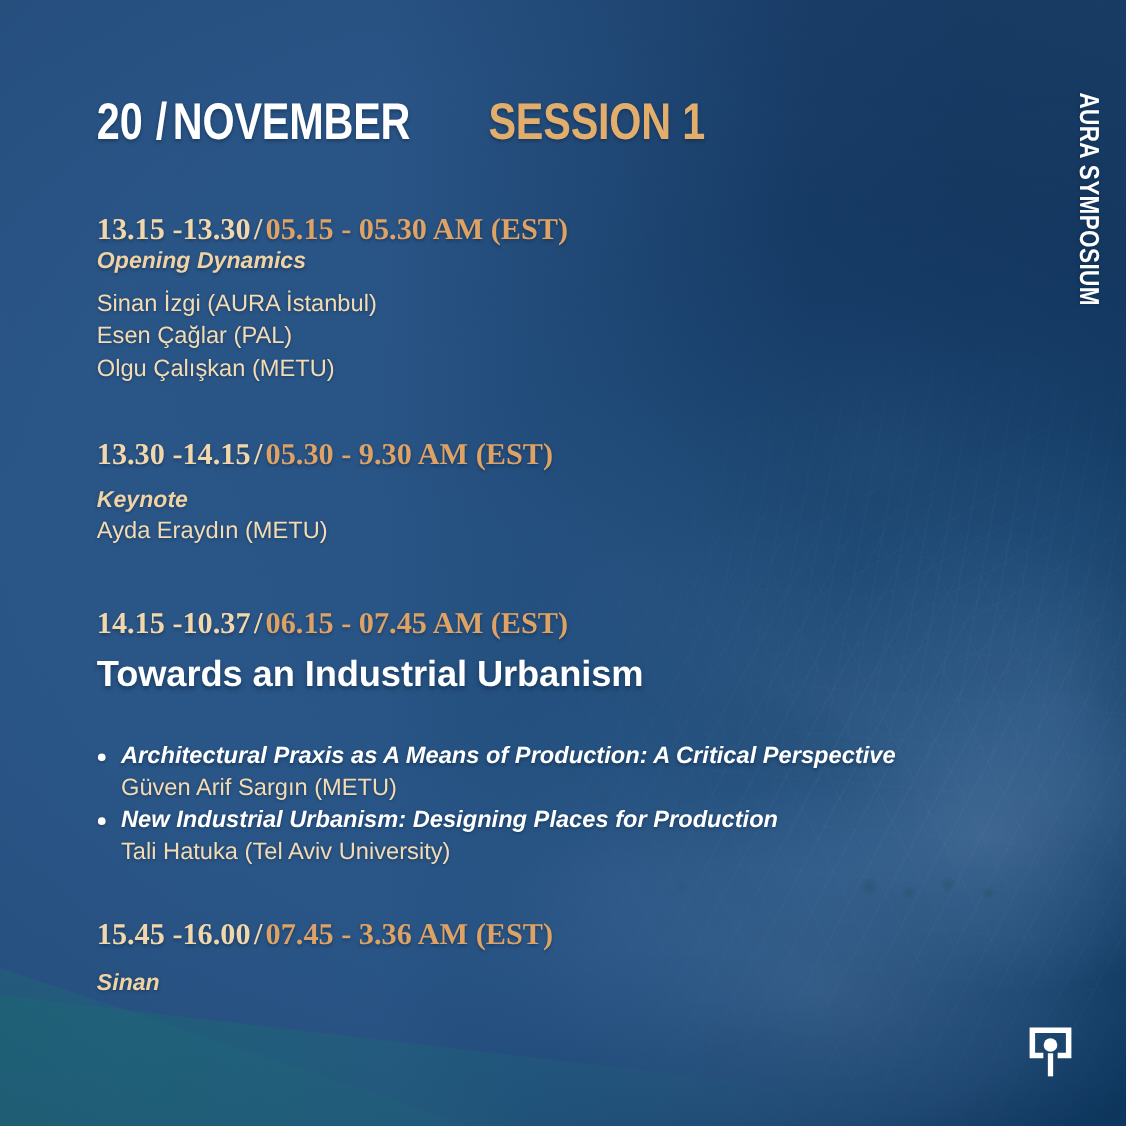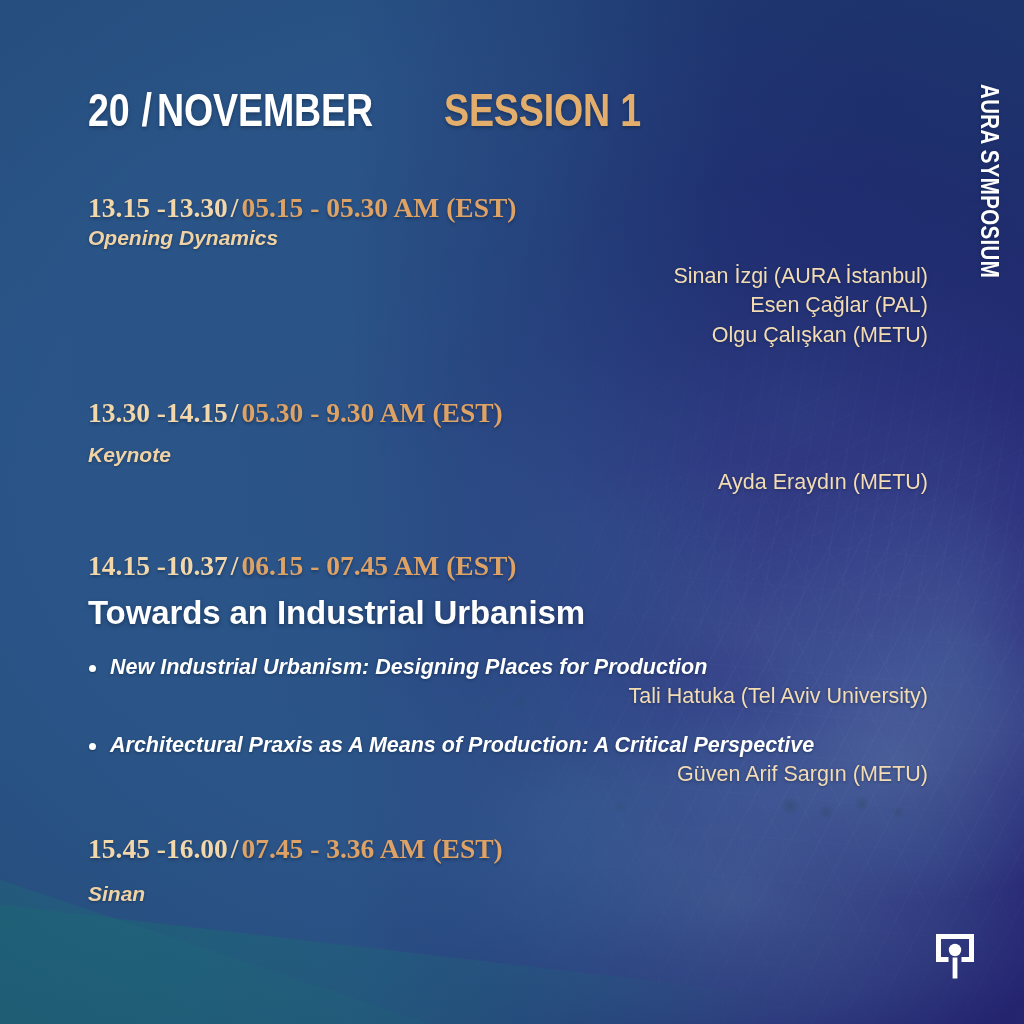--- a/index.html
+++ b/index.html
@@ -5,21 +5,21 @@
   html, body {
     margin: 0;
     padding: 0;
     background: #17324f;
   }
   #poster {
     position: relative;
     width: 1024px;
     height: 1024px;
     overflow: hidden;
-    background: #4c1d95;
+    background: #0c4a6e;
     font-family: "Liberation Sans", sans-serif;
     -webkit-font-smoothing: antialiased;
   }
 
   
   .bg-layer { position:absolute; inset:0; pointer-events:none; }
 
   .bg-photo {
     background:
       
@@ -169,21 +169,20 @@
     color: #ffffff;
     line-height: 1.3;
     text-shadow: 0 1px 3px rgba(10,32,58,.5);
   }
   .slot-person {
     font-size: 21.5px;
     font-weight: 400;
     color: #f3dcb4;
     line-height: 1.38;
     text-shadow: 0 1px 3px rgba(10,32,58,.45);
-    text-align: right;
   }
   .slot-headline {
     font-size: 33px;
     font-weight: 700;
     color: #ffffff;
     line-height: 1.2;
     letter-spacing: -0.1px;
     text-shadow: 0 2px 4px rgba(10,32,58,.5);
   }
 
@@ -258,29 +257,29 @@
       </div>
 
       <div class="gap-d"></div>
 
       <div class="slot">
         <div class="slot-time"><span class="local">14.15 -10.37</span><span class="sep">/</span><span class="est">06.15 - 07.45 AM (EST)</span></div>
         <div class="gap-e"></div>
         <div class="slot-headline">Towards an Industrial Urbanism</div>
         <div class="gap-f"></div>
         <ul class="talks">
+          <li class="talk" style="margin-top:20px;">
+            <span class="bullet"></span>
+            <div class="slot-paper">Architectural Praxis as A Means of Production: A Critical Perspective</div>
+            <div class="slot-person">Güven Arif Sargın (METU)</div>
+          </li>
           <li class="talk">
             <span class="bullet"></span>
             <div class="slot-paper">New Industrial Urbanism: Designing Places for Production</div>
             <div class="slot-person">Tali Hatuka (Tel Aviv University)</div>
-          </li>
-          <li class="talk" style="margin-top:20px;">
-            <span class="bullet"></span>
-            <div class="slot-paper">Architectural Praxis as A Means of Production: A Critical Perspective</div>
-            <div class="slot-person">Güven Arif Sargın (METU)</div>
           </li>
         </ul>
       </div>
 
       <div class="gap-h"></div>
 
       <div class="slot">
         <div class="slot-time"><span class="local">15.45 -16.00</span><span class="sep">/</span><span class="est">07.45 - 3.36 AM (EST)</span></div>
         <div class="gap-i"></div>
         <div class="slot-kind">Sinan</div>

